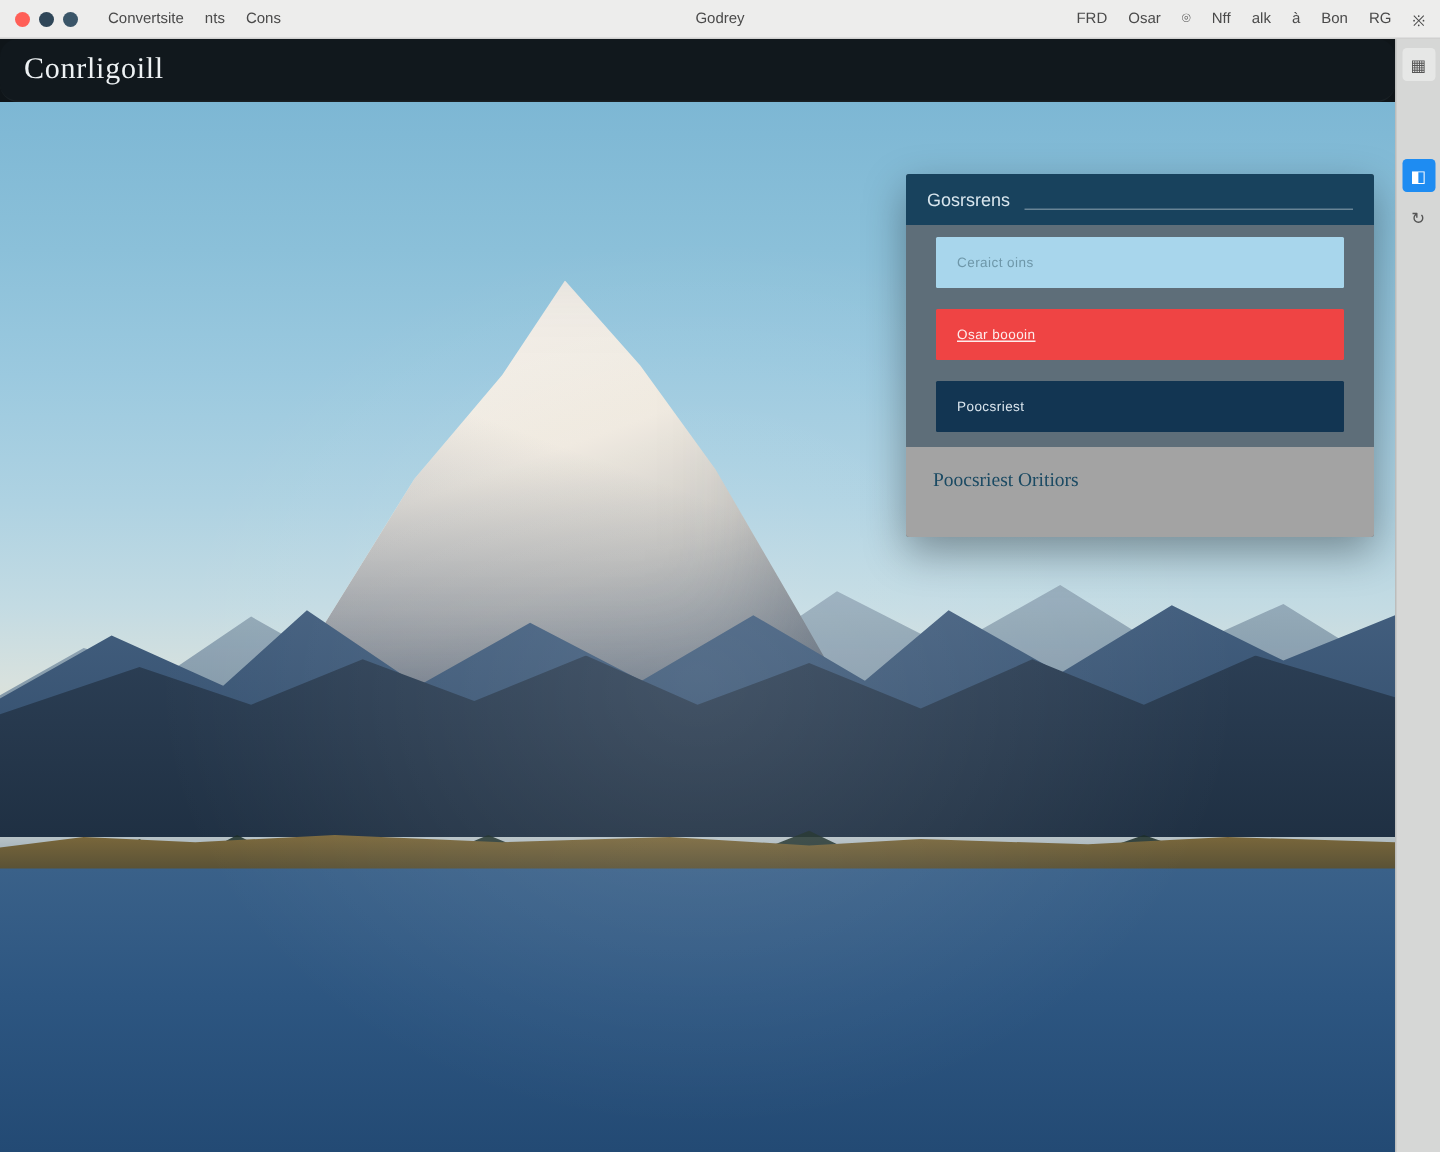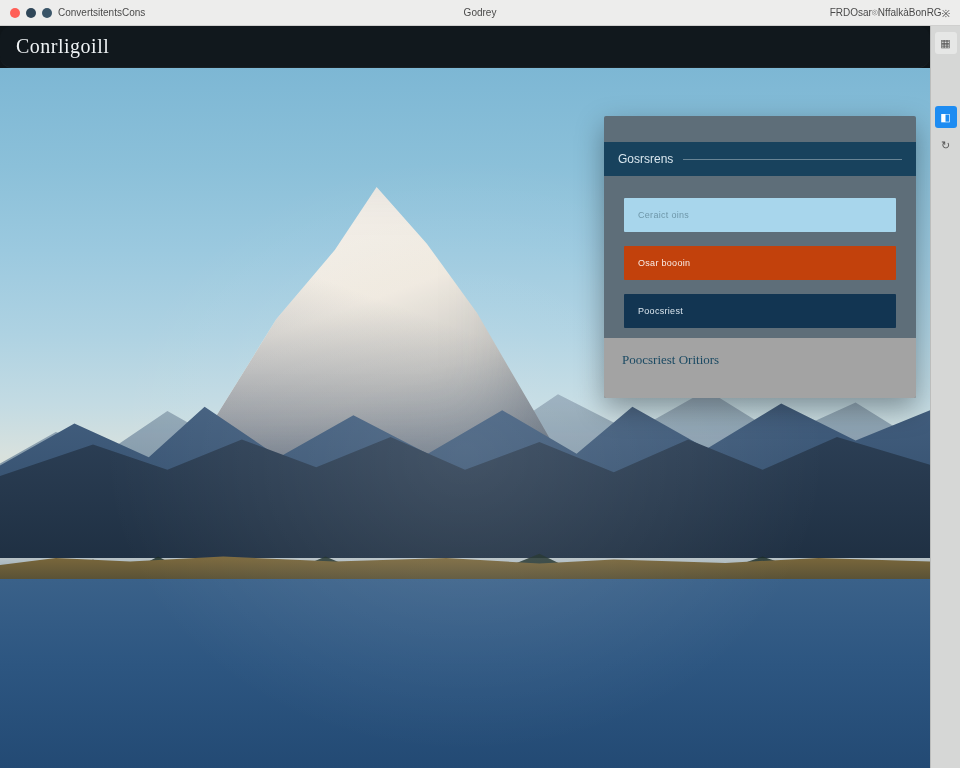--- a/index.html
+++ b/index.html
@@ -7,20 +7,21 @@
 
   
   .os-menubar {
     width: 100%;
     height: 26px;
     background: #ededec;
     border-bottom: 1px solid #d0d0cf;
     display: flex;
     align-items: center;
     padding: 0 10px;
+    gap: 14px;
     font-size: 10px;
     color: #4a4a4a;
   }
   .traffic-lights { display: flex; gap: 6px; margin-right: 6px; }
   .tl { width: 10px; height: 10px; border-radius: 50%; }
   .tl.red    { background: #ff5f57; }
   .tl.yellow { background: #2f4658; }
   .tl.green  { background: #3a5568; }
   .os-menubar .menu-item { cursor: default; }
   .os-menubar .spacer { flex: 1; }
@@ -133,34 +134,34 @@
     box-shadow: 0 10px 28px rgba(0,0,0,0.35);
     overflow: hidden;
     z-index: 5;
   }
   .panel-header {
     background: #18425d;
     color: #d9e6ee;
     font-family: Georgia, serif;
     font-size: 12px;
     padding: 10px 14px;
-    display: flex; align-items: center; gap: 10px; margin-top: 26px;
+    display: flex; align-items: flex-end; gap: 10px;
   }
   .panel-header .rule { flex:1; height:1px; background: rgba(255,255,255,0.35); }
-  .swatch-list { background:#5e6e79; padding: 22px 20px 10px 20px; display:flex; flex-direction:column; gap:14px; }
+  .swatch-list { background:#5e6e79; padding: 8px 20px 10px 20px; display:flex; flex-direction:column; gap:14px; }
   .swatch {
     height: 34px; border-radius:1px;
     display:flex; align-items:center;
     padding: 0 14px;
     font-size: 9px; letter-spacing: 0.3px;
     color: rgba(255,255,255,0.9);
     cursor: pointer;
   }
   .swatch.s1 { background:#a8d6ec; color:#6e97a9; }
-  .swatch.s2 { background:#c2410c; }
+  .swatch.s2 { background:#ef4444;text-decoration:underline; }
   .swatch.s3 { background:#123552; }
   .swatch.s3 span{ color:#dbe6ee; }
 
   .panel-lower {
     background:#a3a3a3;
     padding: 14px 18px 20px 18px;
   }
   .panel-lower .subtitle{
     font-family: Georgia, serif;
     font-size: 13px; color:#1b4a63;

